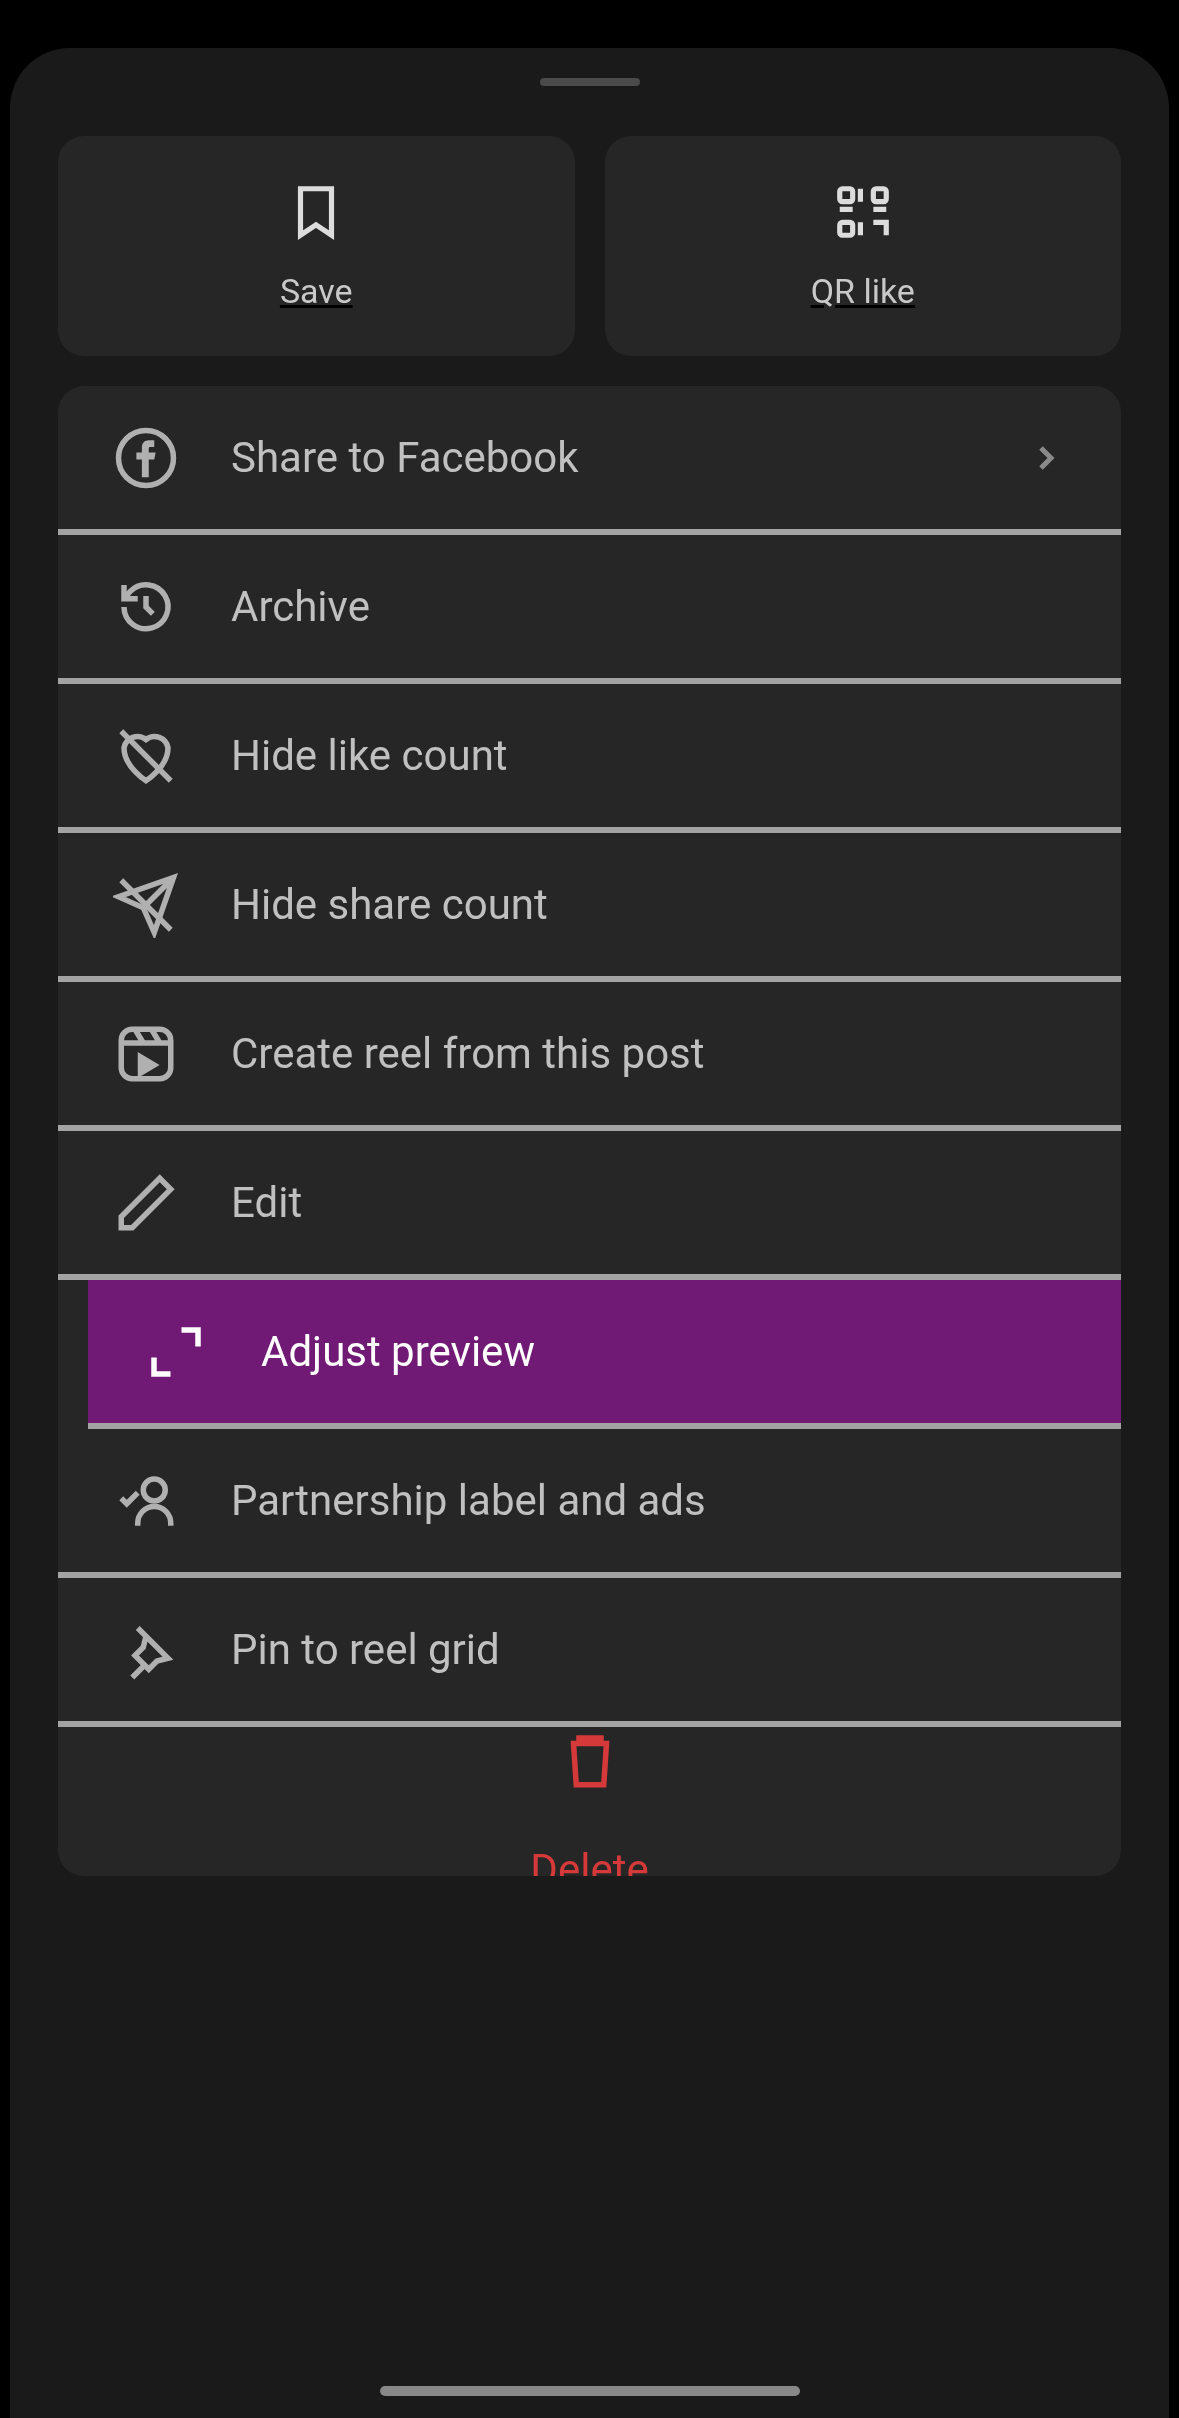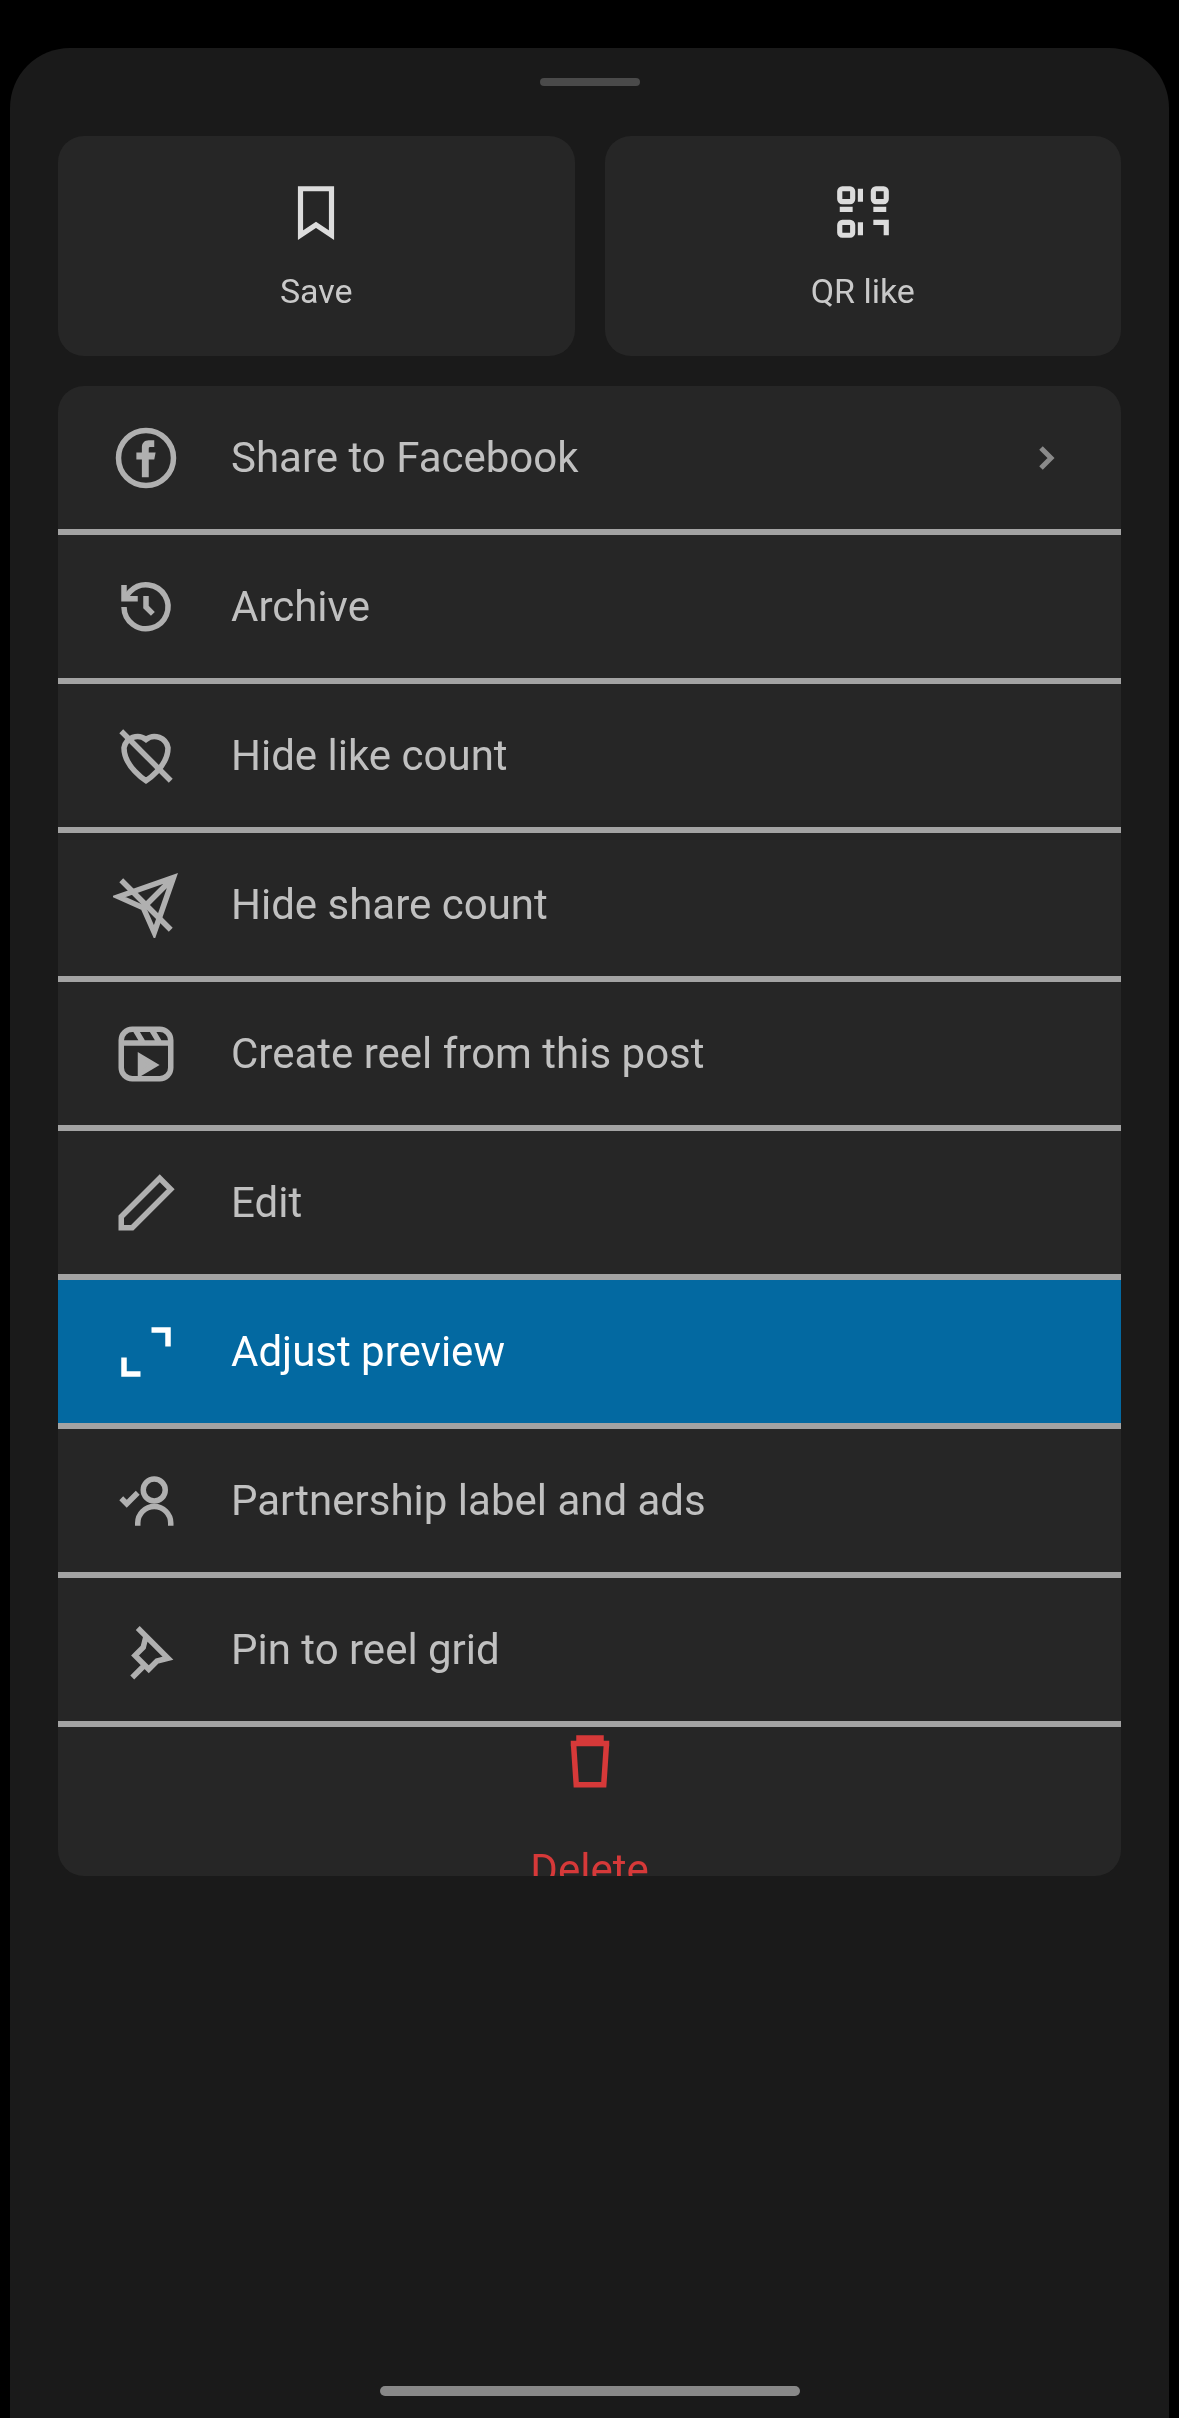--- a/index.html
+++ b/index.html
@@ -42,20 +42,21 @@
       flex: 1;
       background: #262626;
       border-radius: 26px;
       height: 220px;
       display: flex;
       flex-direction: column;
       align-items: center;
       justify-content: center;
       gap: 24px;
       cursor: pointer;
+      text-decoration: underline;
     }
     .top-btn-label {
       color: #c9c9c9;
       font-size: 34px;
       font-weight: 400;
     }
     .top-btn svg {
       width: 62px;
       height: 62px;
       stroke: #dcdcdc;
@@ -75,21 +76,22 @@
       border-bottom: 6px solid #a3a3a3;
       cursor: pointer;
       gap: 52px;
       position: relative;
     }
     .menu-item:last-child {
       border-bottom: none;
       flex-direction: column;
     }
     .menu-item.highlighted {
-      background: #0369a1;
+      background: #701a75;
+      margin-left: 30px;
     }
     .menu-item.highlighted .menu-label {
       color: #fff;
     }
     .menu-item.highlighted svg {
       stroke: #fff;
     }
     .menu-icon {
       width: 66px;
       height: 66px;

